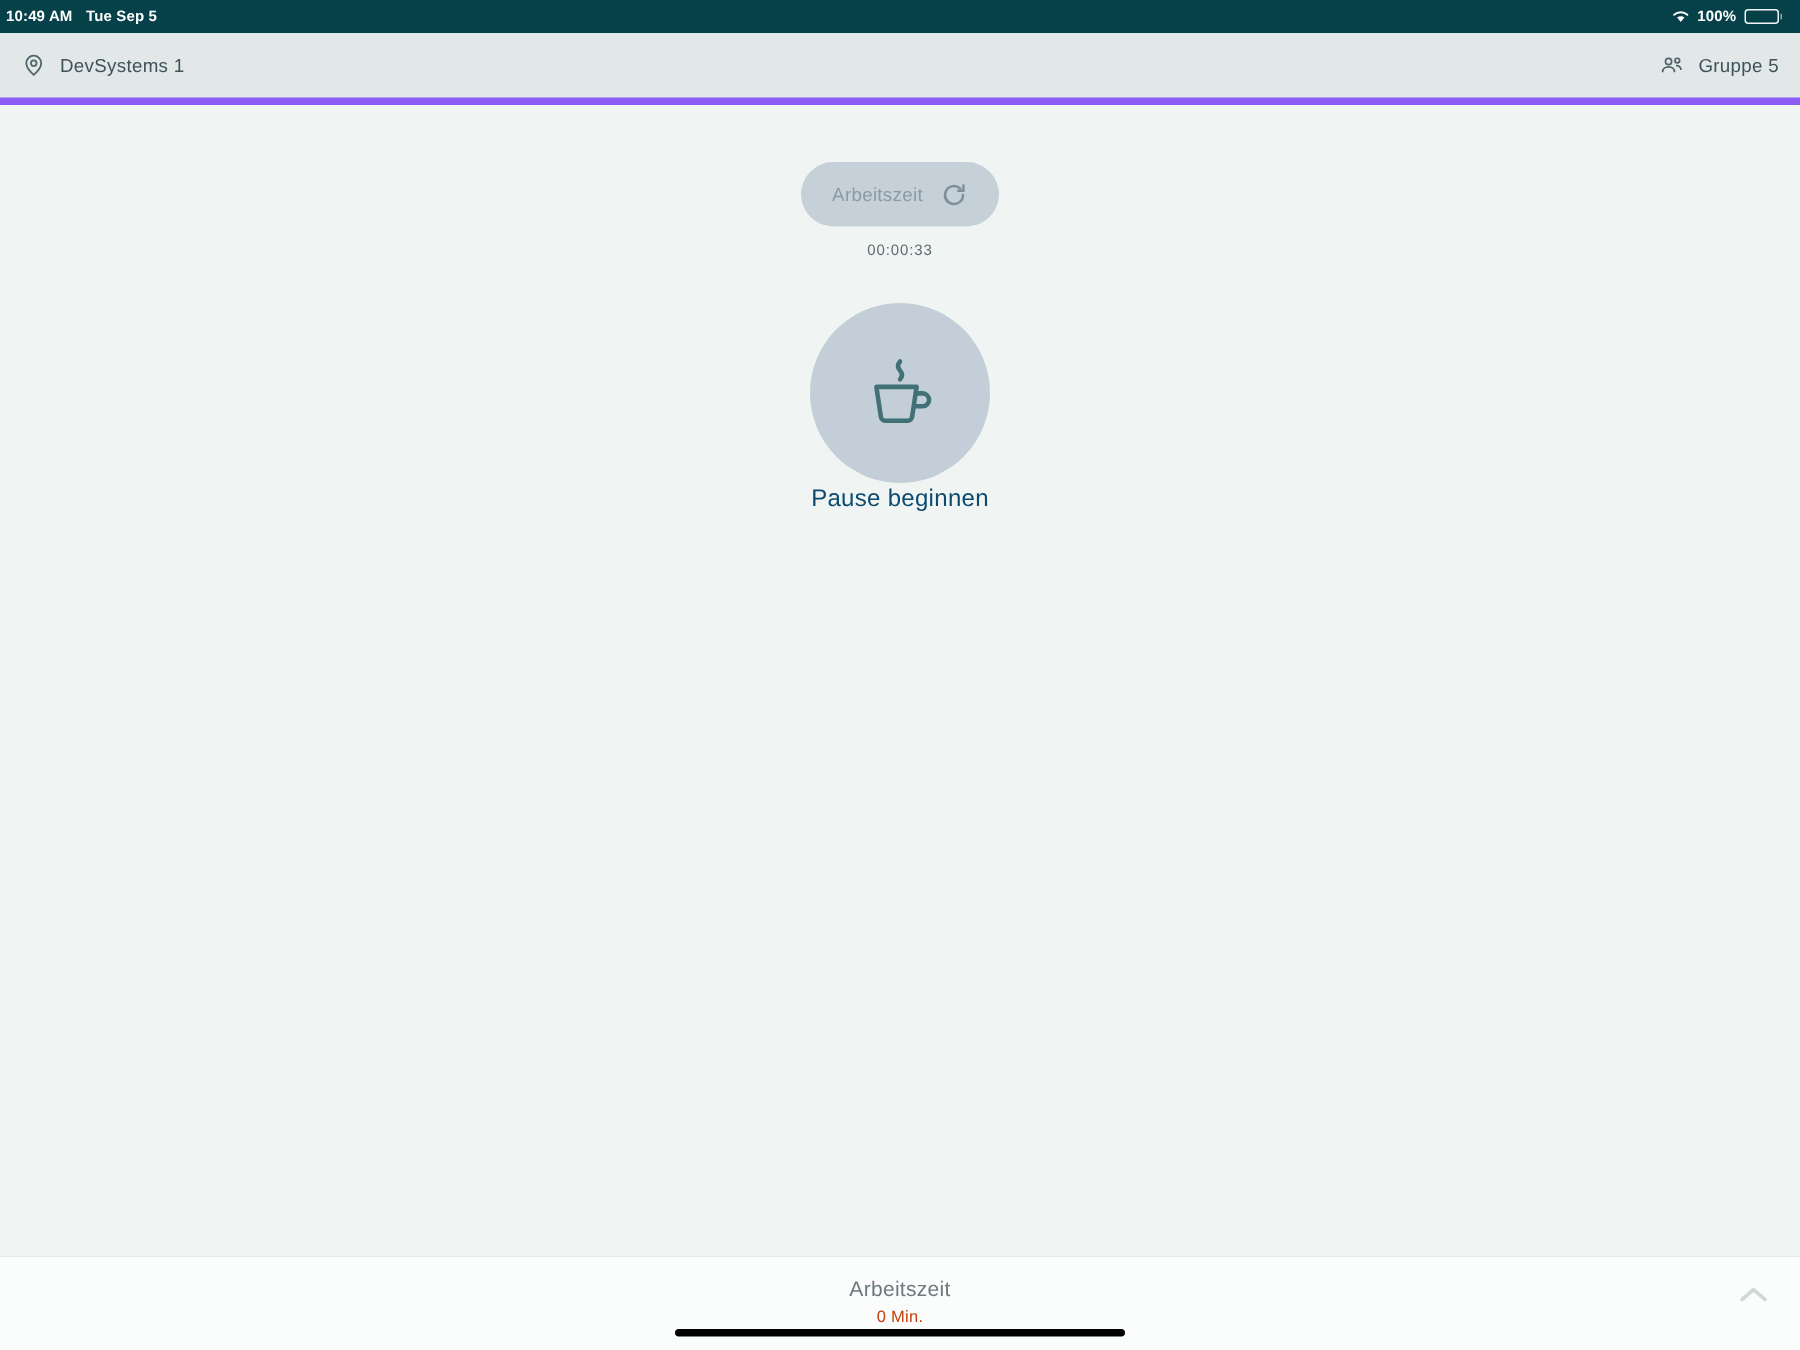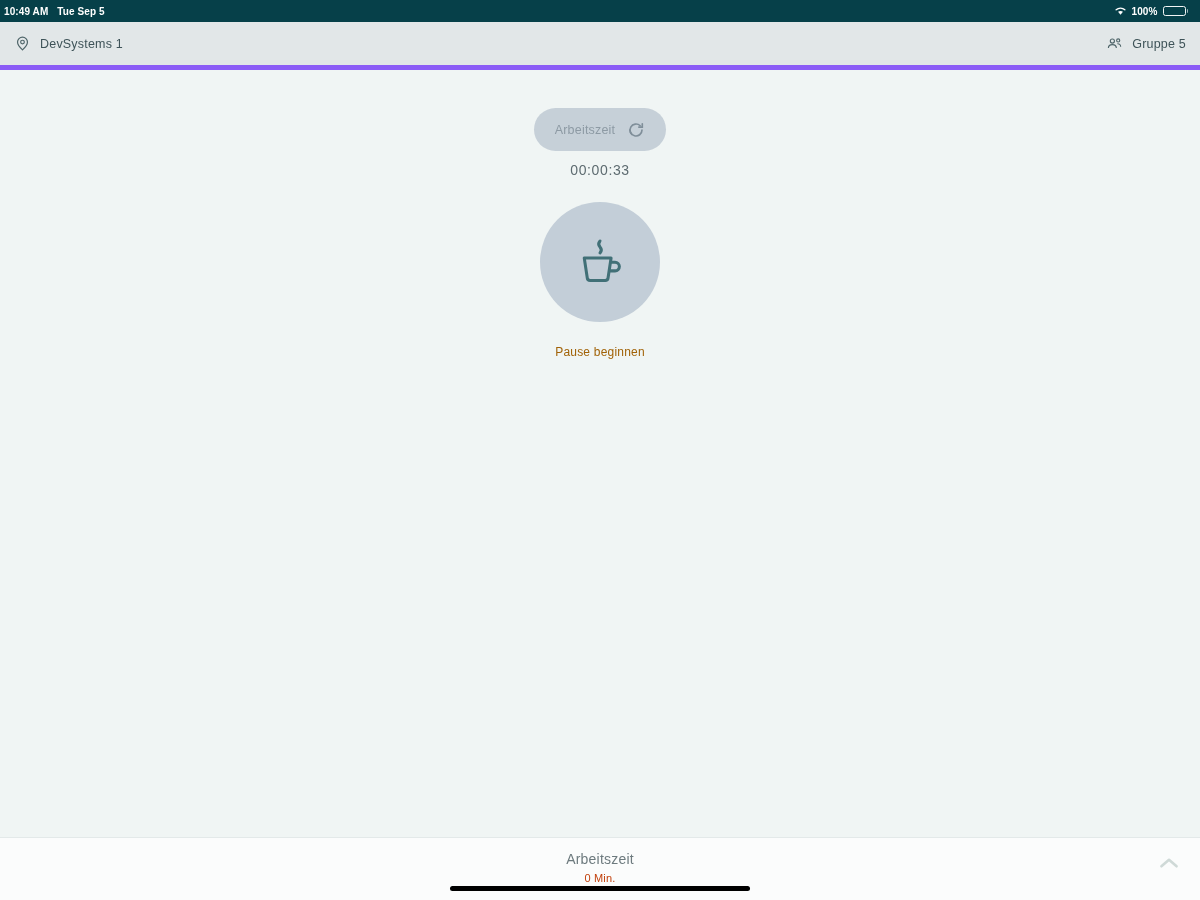--- a/index.html
+++ b/index.html
@@ -129,44 +129,44 @@
     color: #8d9aa4;
     letter-spacing: 0.2px;
   }
   .refresh-icon { width: 18px; height: 18px; display: block; color: #7f8e99; }
 
   .timer-value {
     position: absolute;
     left: 50%;
     transform: translateX(-50%);
     top: 92px;
-    font-size: 14px;
+    font-size: 10px;
     color: #5d6b70;
     letter-spacing: 0.6px;
   }
 
   
   .action {
     position: absolute;
     display: flex;
     flex-direction: column;
     align-items: center;
     cursor: pointer;
   }
   .action-circle {
     border-radius: 50%;
     background: #c3ced8;
     display: flex;
     align-items: center;
     justify-content: center;
   }
   .action-label {
-    margin-top: 23px;
-    font-size: 12px;
-    color: #a16207;
+    margin-top: 2px;
+    font-size: 16px;
+    color: #0c4a6e;
     letter-spacing: 0.2px;
     white-space: nowrap;
   }
   .action-icon { display: block; color: #417077; }
 
   .action-primary { left: 50%; transform: translateX(-50%); top: 132px; }
   .action-primary .action-circle { width: 120px; height: 120px; }
   .action-primary .action-icon { width: 56px; height: 56px; }
 
   .action-smoke { left: 432px; top: 250px; }

